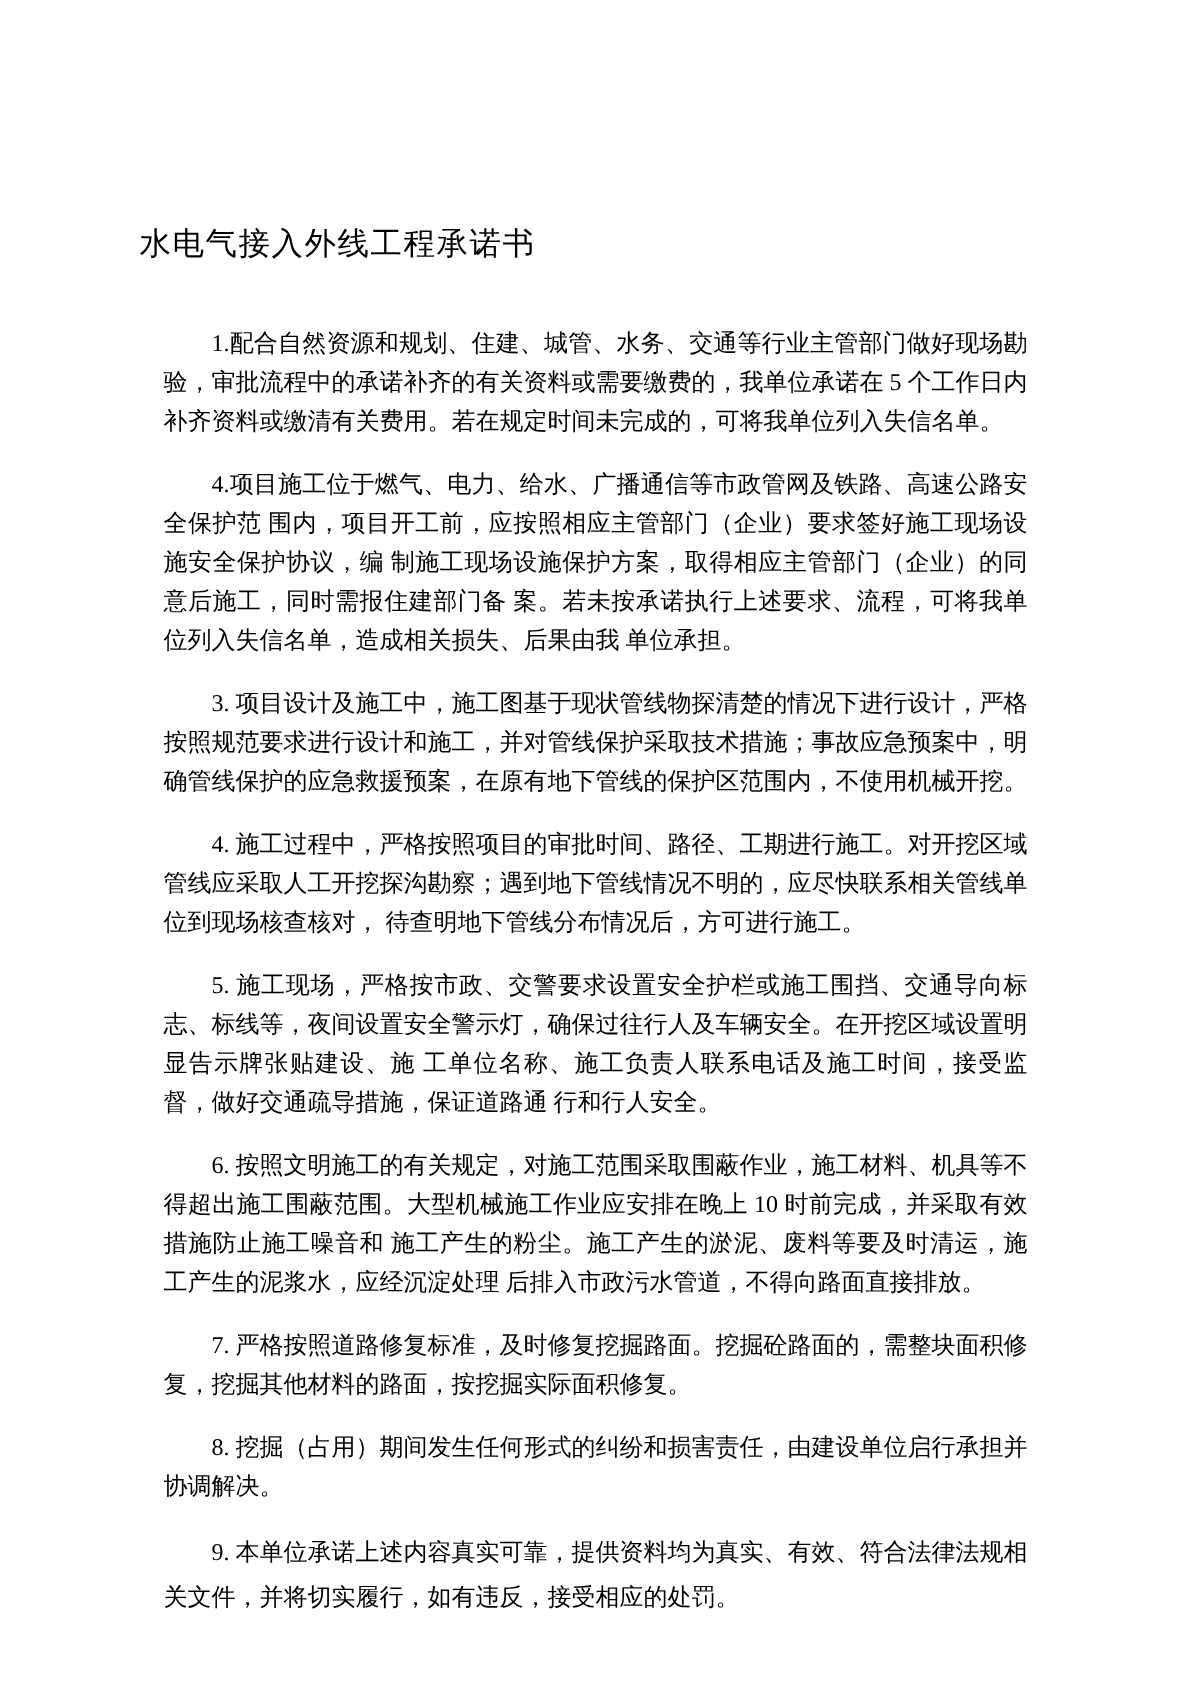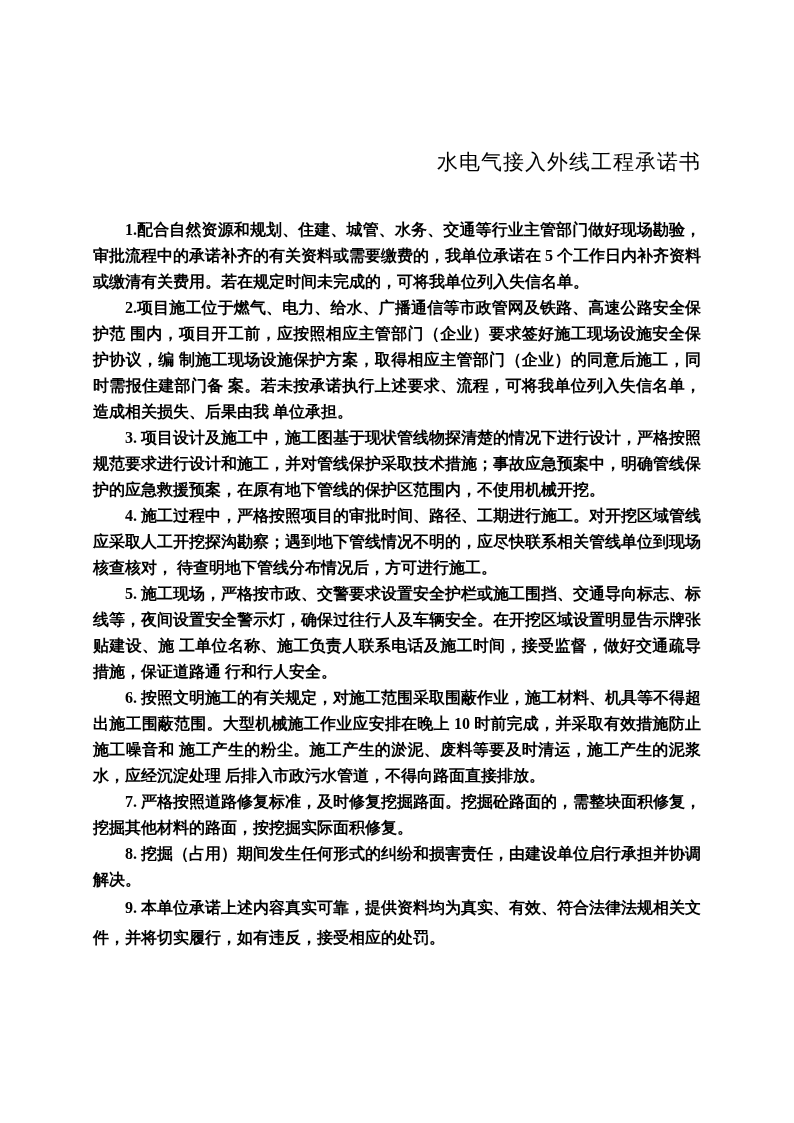--- a/index.html
+++ b/index.html
@@ -18,36 +18,35 @@
     overflow: hidden;
   }
   .content {
     position: absolute;
     left: 93px;
     top: 148px;
     width: 608px;
   }
   .doc-title {
     margin: 0 0 41px 0;
-    text-align: right;
+    text-align: left;
     font-size: 21px;
     font-weight: normal;
     line-height: 28px;
     letter-spacing: 1px;
     white-space: nowrap;
   }
   p.para {
-    margin: 0;
+    margin: 16px;
     font-size: 16px;
     line-height: 26px;
     text-align: justify;
     text-justify: inter-ideograph;
     text-indent: 2em;
     word-break: break-all;
-    font-weight: bold;
   }
   p.para-9 {
     line-height: 30px;
   }
   .signature {
     margin: 14px 0 0 0;
     font-size: 16px;
     line-height: 26px;
     padding-left: 312px;
     white-space: nowrap;
@@ -55,21 +54,21 @@
 </style>
 </head>
 <body>
 
 <div class="page">
   <div class="content">
     <h1 class="doc-title">水电气接入外线工程承诺书</h1>
 
     <p class="para">1.配合自然资源和规划、住建、城管、水务、交通等行业主管部门做好现场勘验，审批流程中的承诺补齐的有关资料或需要缴费的，我单位承诺在 5 个工作日内补齐资料或缴清有关费用。若在规定时间未完成的，可将我单位列入失信名单。</p>
 
-    <p class="para">2.项目施工位于燃气、电力、给水、广播通信等市政管网及铁路、高速公路安全保护范 围内，项目开工前，应按照相应主管部门（企业）要求签好施工现场设施安全保护协议，编 制施工现场设施保护方案，取得相应主管部门（企业）的同意后施工，同时需报住建部门备 案。若未按承诺执行上述要求、流程，可将我单位列入失信名单，造成相关损失、后果由我 单位承担。</p>
+    <p class="para">4.项目施工位于燃气、电力、给水、广播通信等市政管网及铁路、高速公路安全保护范 围内，项目开工前，应按照相应主管部门（企业）要求签好施工现场设施安全保护协议，编 制施工现场设施保护方案，取得相应主管部门（企业）的同意后施工，同时需报住建部门备 案。若未按承诺执行上述要求、流程，可将我单位列入失信名单，造成相关损失、后果由我 单位承担。</p>
 
     <p class="para">3. 项目设计及施工中，施工图基于现状管线物探清楚的情况下进行设计，严格按照规范要求进行设计和施工，并对管线保护采取技术措施；事故应急预案中，明确管线保护的应急救援预案，在原有地下管线的保护区范围内，不使用机械开挖。</p>
 
     <p class="para">4. 施工过程中，严格按照项目的审批时间、路径、工期进行施工。对开挖区域管线应采取人工开挖探沟勘察；遇到地下管线情况不明的，应尽快联系相关管线单位到现场核查核对， 待查明地下管线分布情况后，方可进行施工。</p>
 
     <p class="para">5. 施工现场，严格按市政、交警要求设置安全护栏或施工围挡、交通导向标志、标线等，夜间设置安全警示灯，确保过往行人及车辆安全。在开挖区域设置明显告示牌张贴建设、施 工单位名称、施工负责人联系电话及施工时间，接受监督，做好交通疏导措施，保证道路通 行和行人安全。</p>
 
     <p class="para">6. 按照文明施工的有关规定，对施工范围采取围蔽作业，施工材料、机具等不得超出施工围蔽范围。大型机械施工作业应安排在晚上 10 时前完成，并采取有效措施防止施工噪音和 施工产生的粉尘。施工产生的淤泥、废料等要及时清运，施工产生的泥浆水，应经沉淀处理 后排入市政污水管道，不得向路面直接排放。</p>
 
     <p class="para">7. 严格按照道路修复标准，及时修复挖掘路面。挖掘砼路面的，需整块面积修复，挖掘其他材料的路面，按挖掘实际面积修复。</p>

